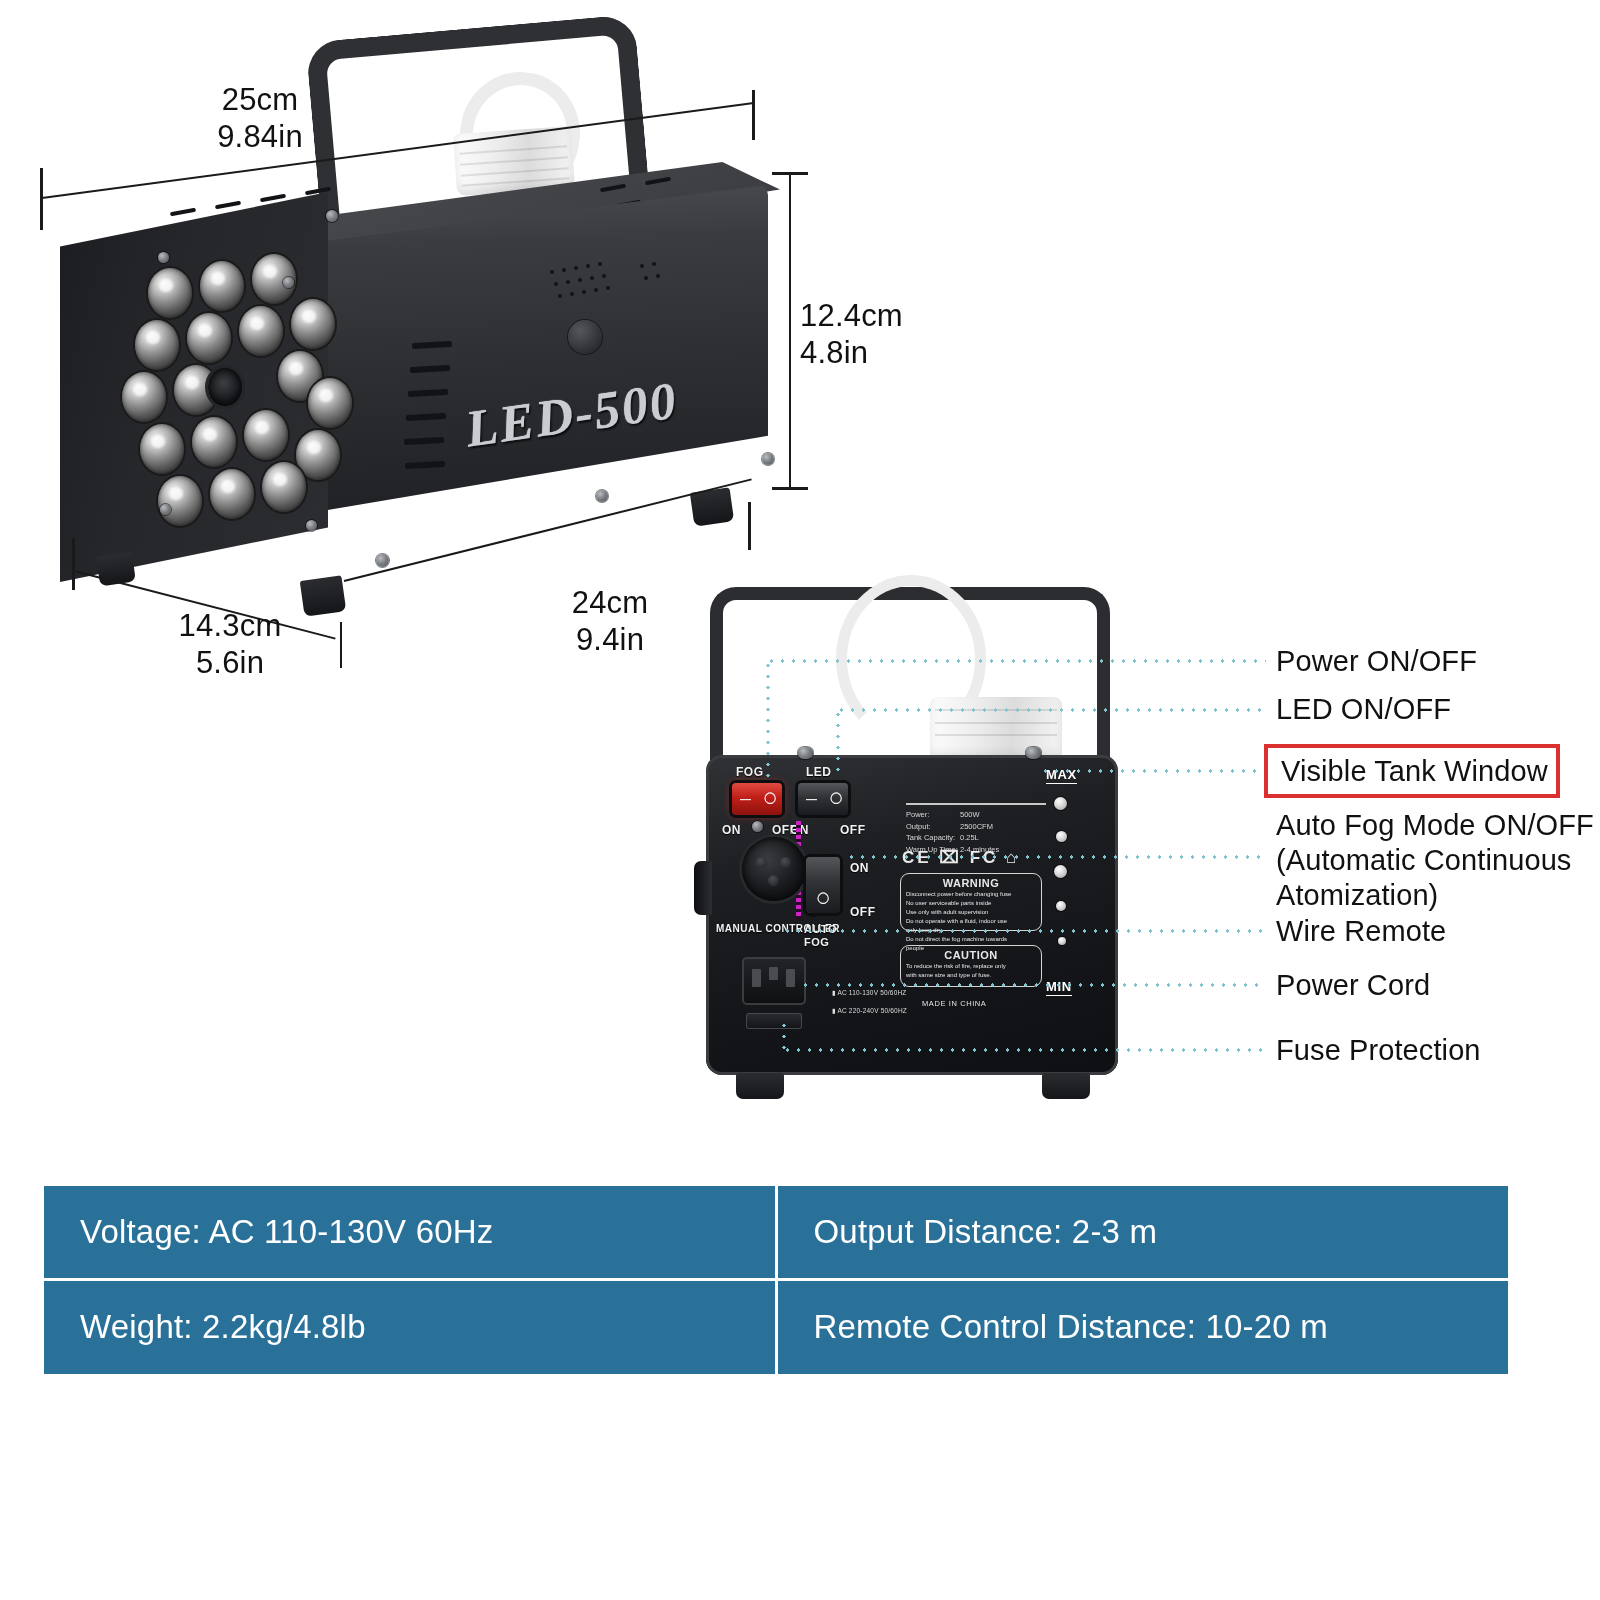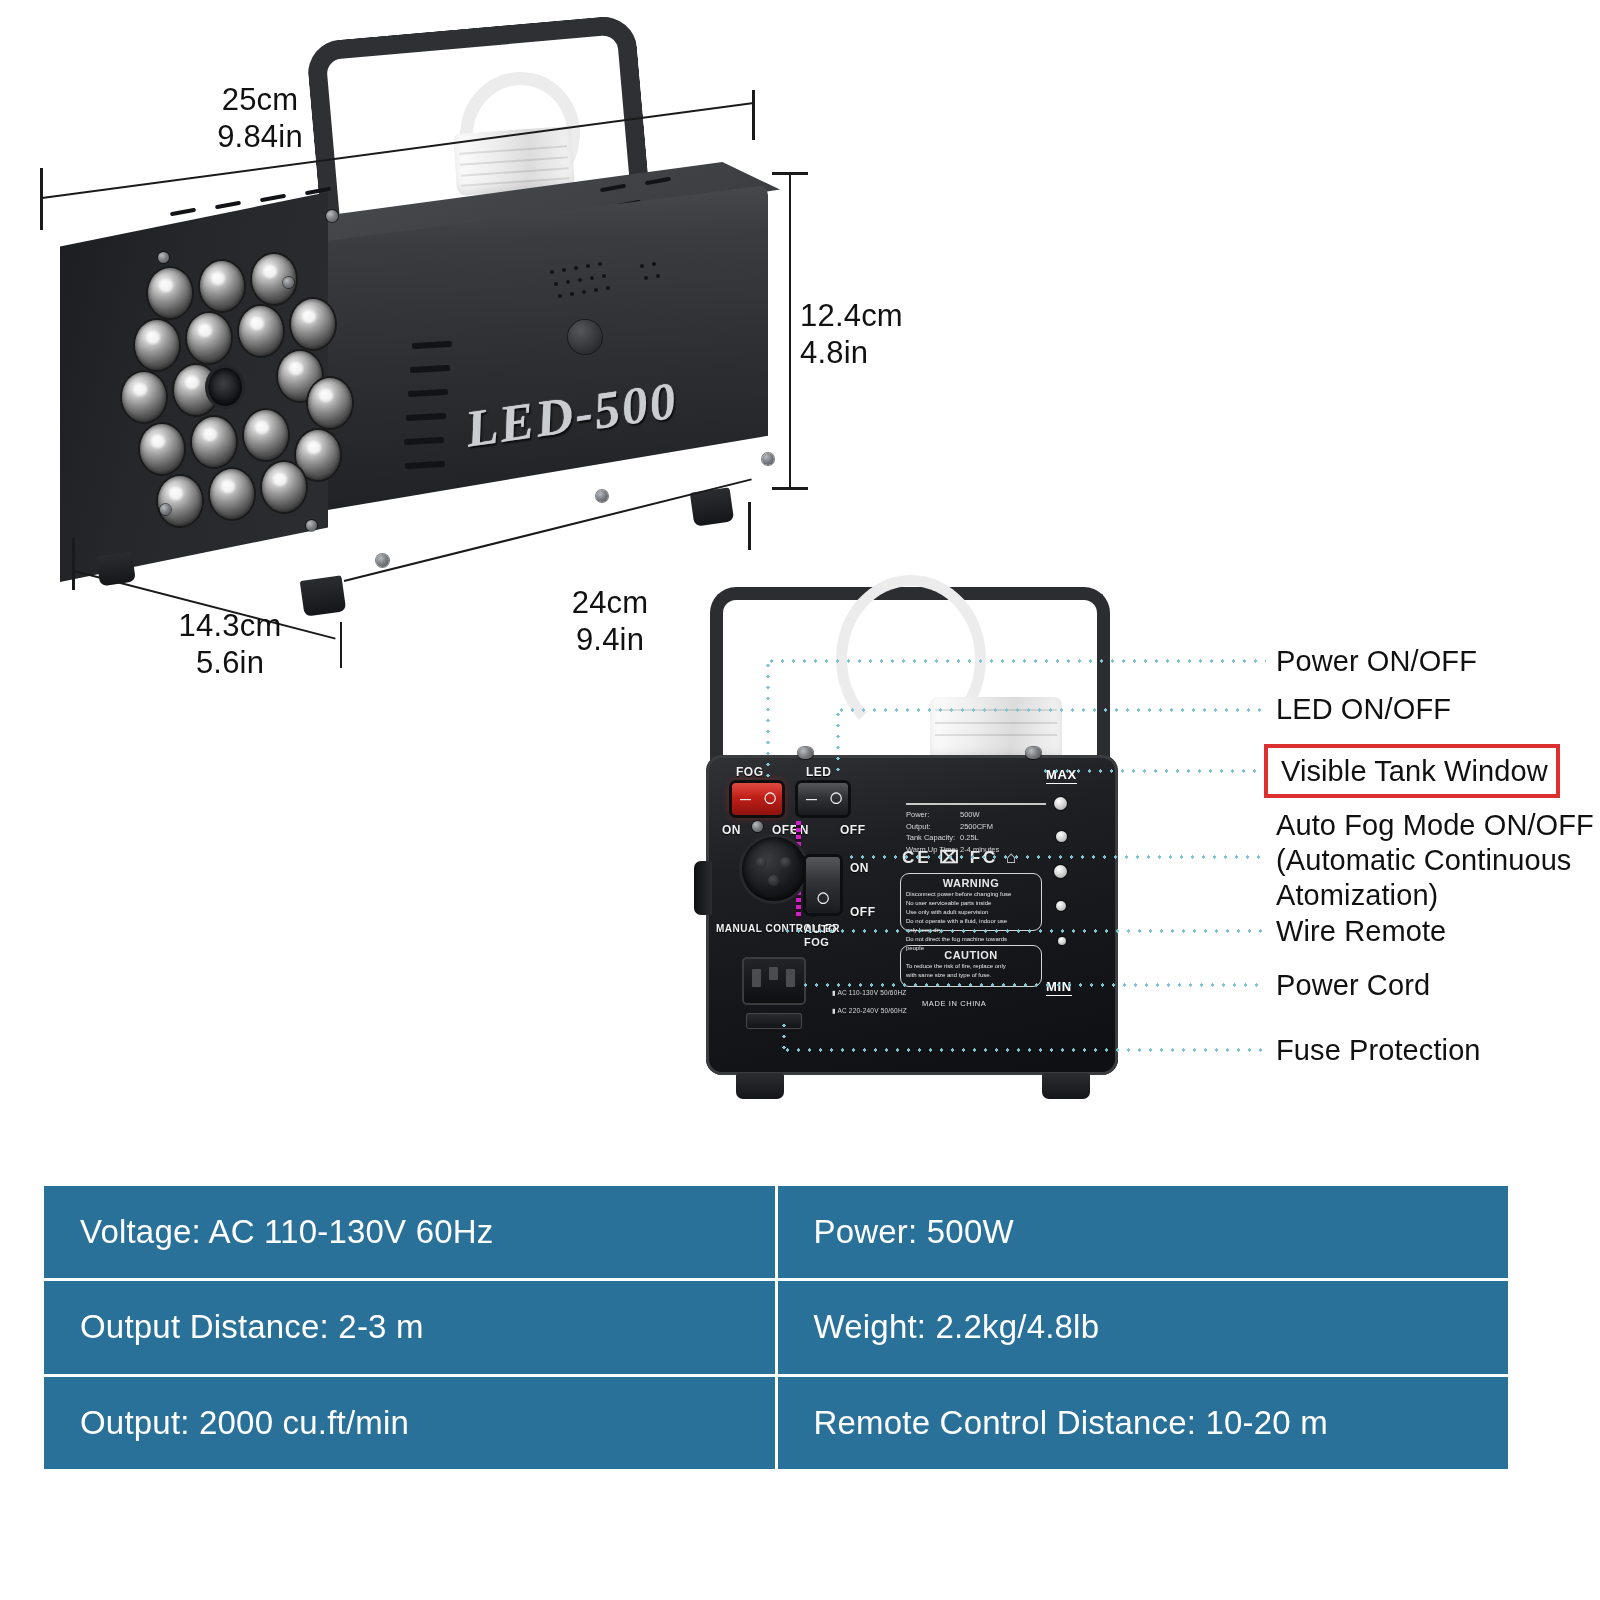--- a/index.html
+++ b/index.html
@@ -459,20 +459,18 @@
   <div class="callout-hl" style="left:1264px; top:744px; width:296px; height:54px;">Visible Tank Window</div>
   <div class="callout" style="left:1276px; top:808px;">Auto Fog Mode ON/OFF
 (Automatic Continuous
 Atomization)</div>
   <div class="callout" style="left:1276px; top:914px;">Wire Remote</div>
   <div class="callout" style="left:1276px; top:968px;">Power Cord</div>
   <div class="callout" style="left:1276px; top:1033px;">Fuse Protection</div>
 
   <div id="spec-table">
     <div class="cell">Voltage: AC 110-130V 60Hz</div>
-    <div class="cell">Power: 500W</div>
     <div class="cell">Output Distance: 2-3 m</div>
     <div class="cell">Weight: 2.2kg/4.8lb</div>
-    <div class="cell">Output: 2000 cu.ft/min</div>
     <div class="cell">Remote Control Distance: 10-20 m</div>
   </div>
 
 </div>
 
 </body></html>

